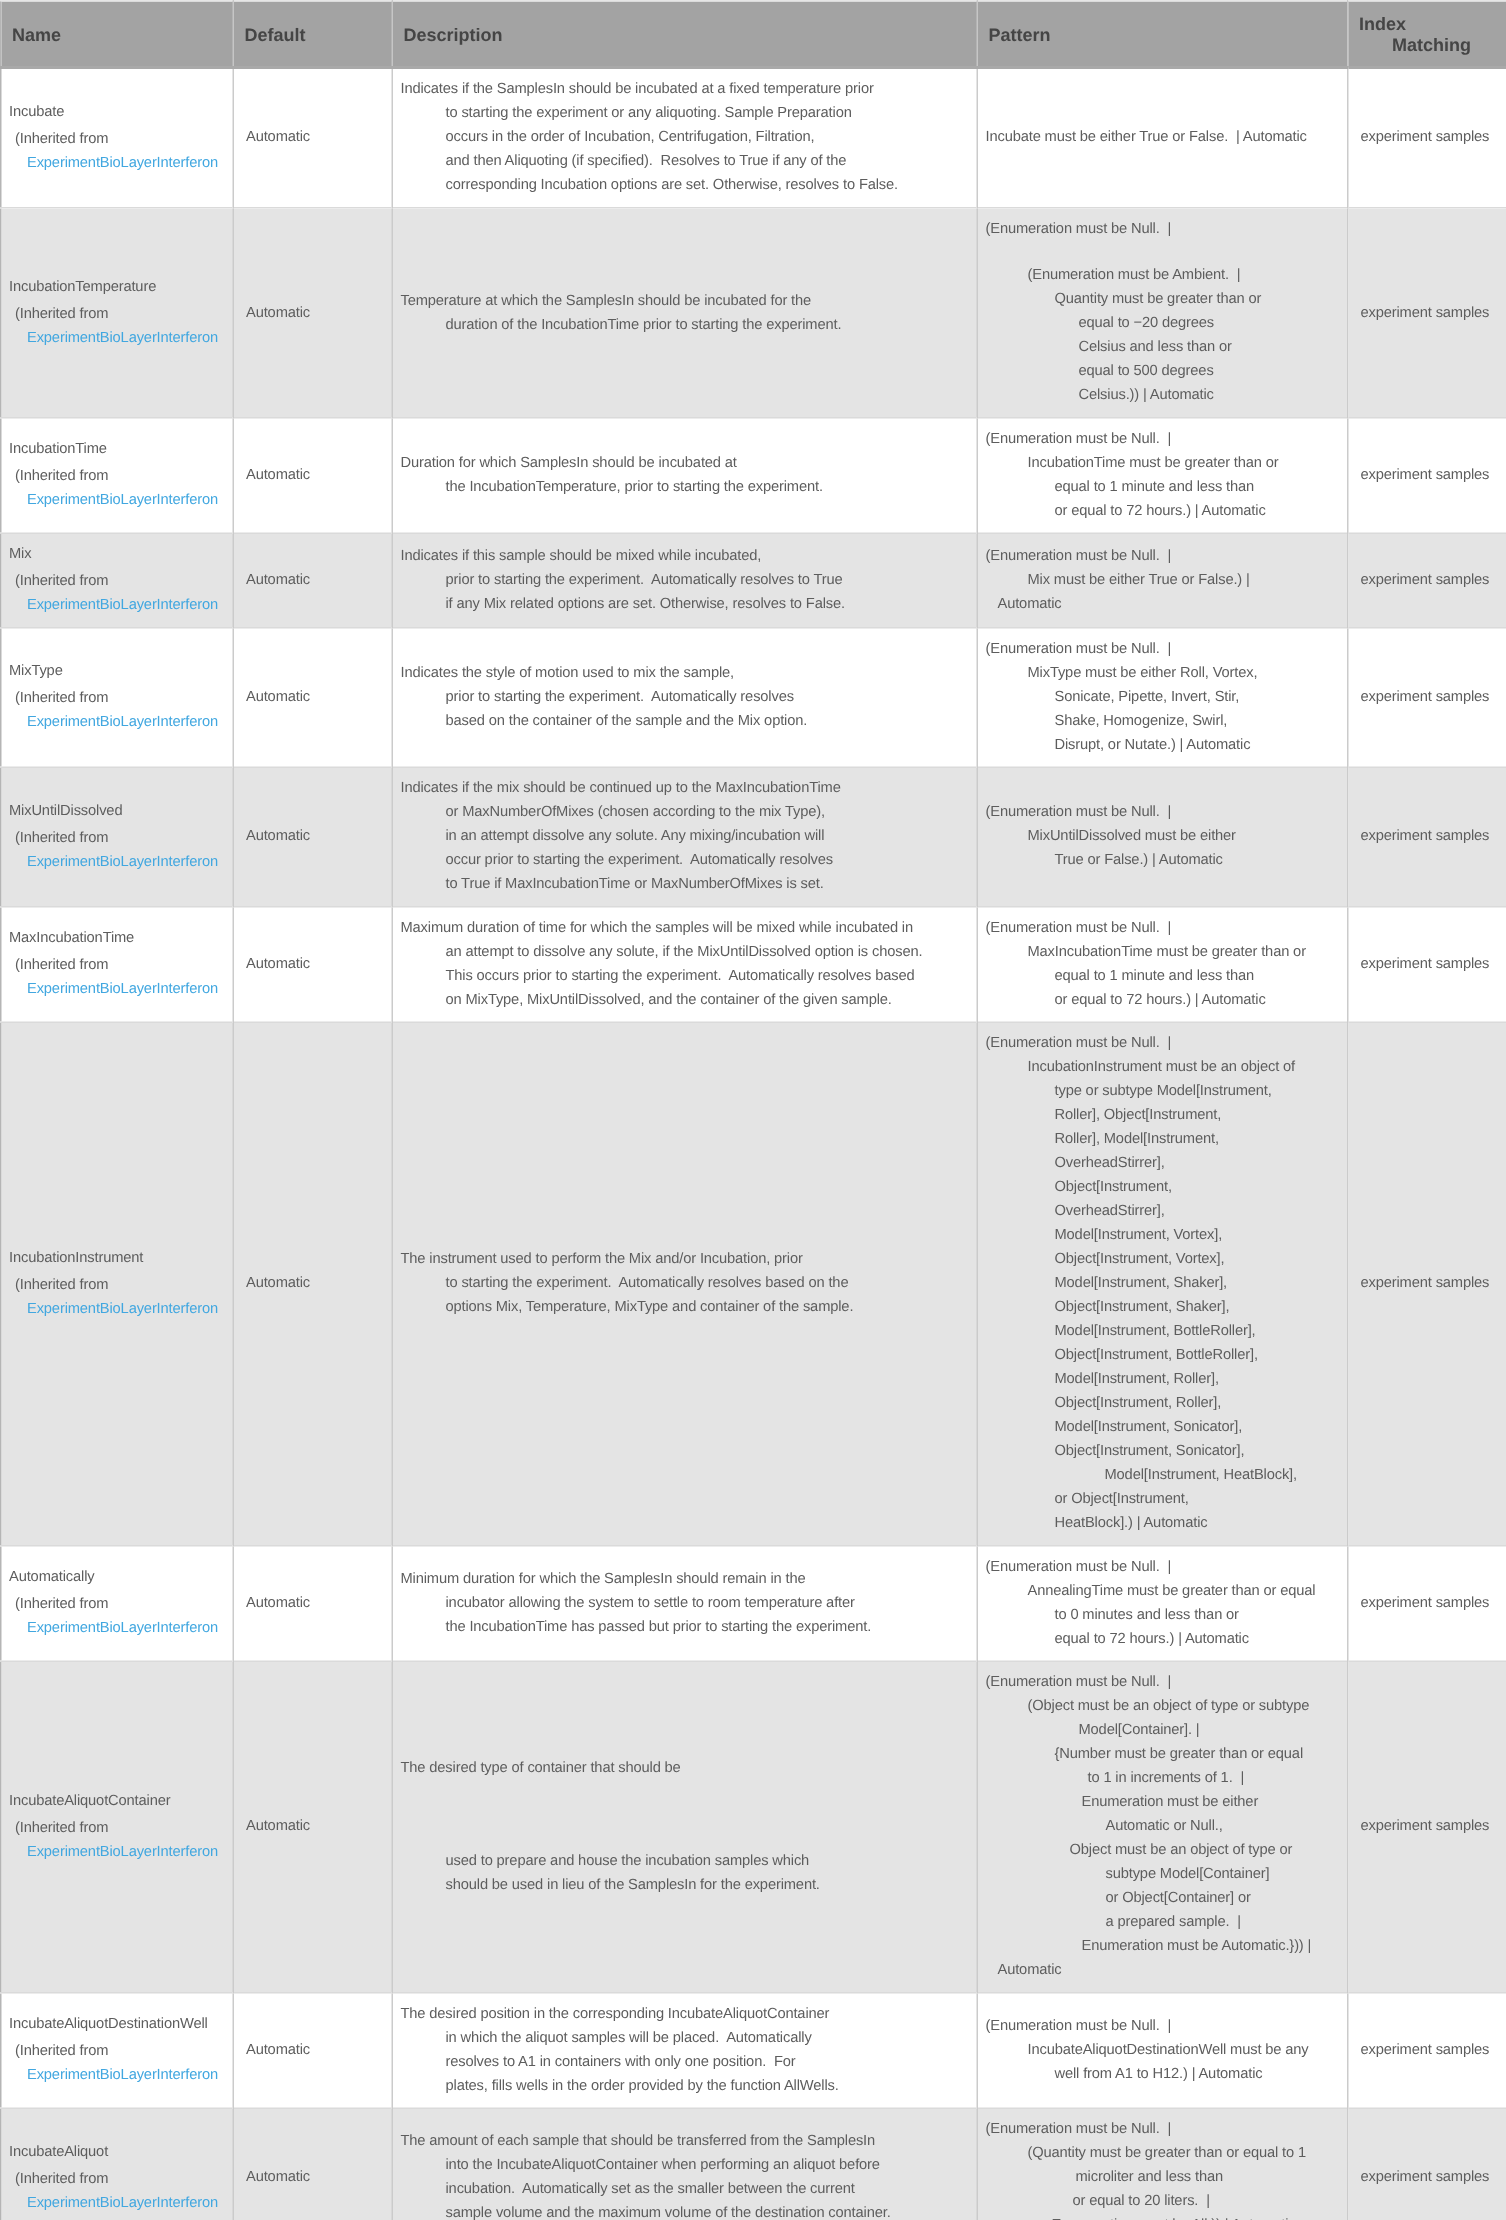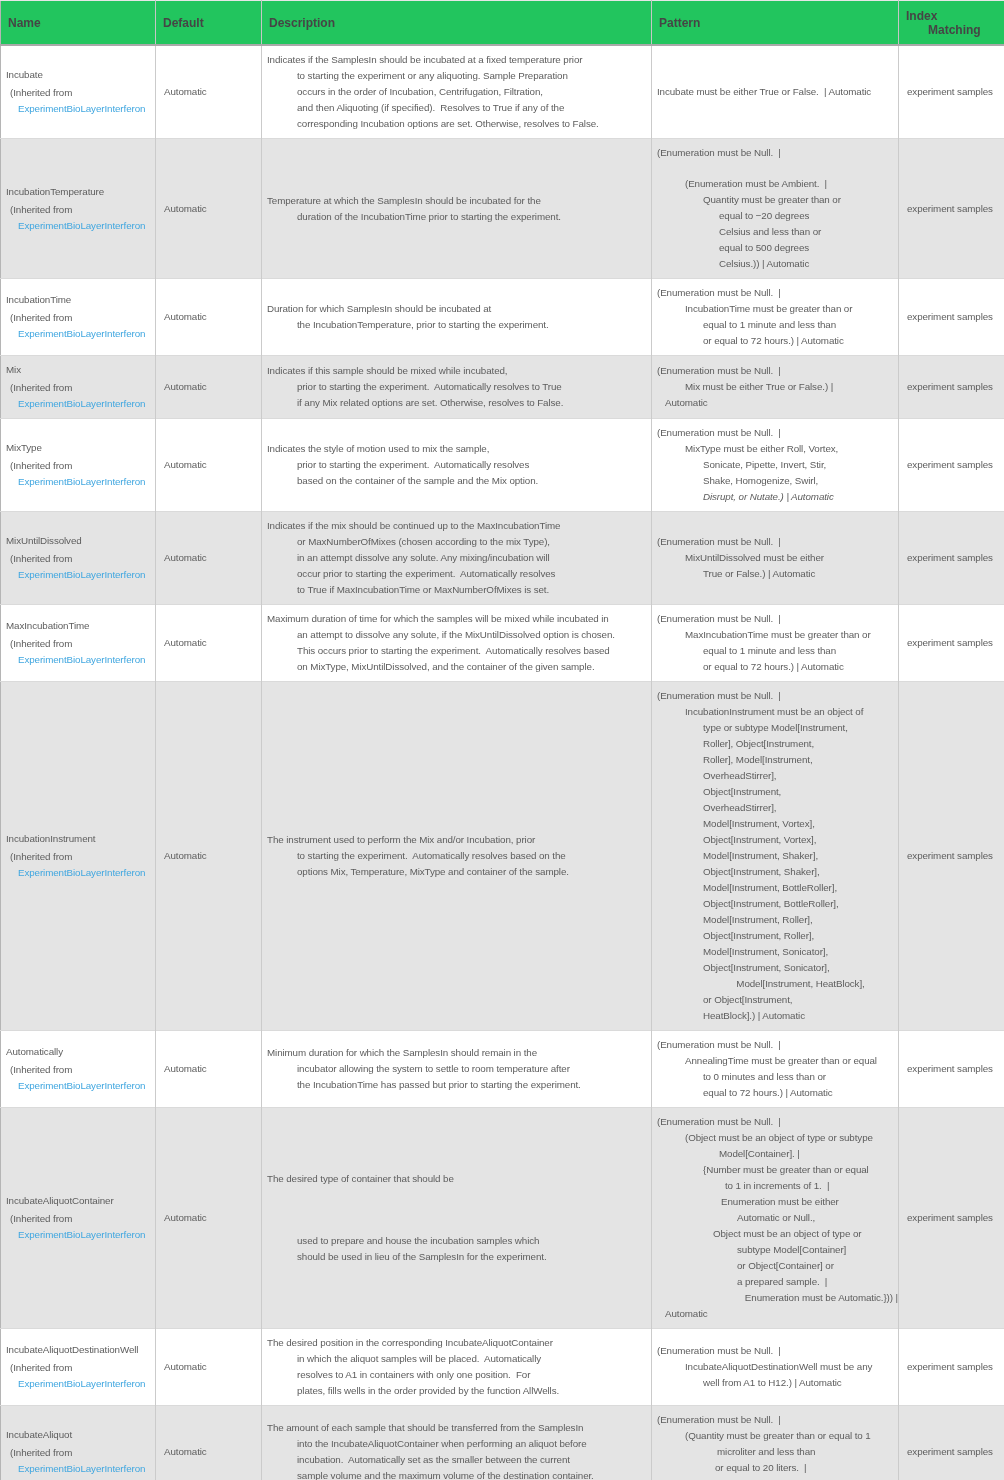--- a/index.html
+++ b/index.html
@@ -6,21 +6,21 @@
   body{font-family:"Liberation Sans",sans-serif;}
   .page{width:1004px;}
   table.opts{
     width:1004px;table-layout:fixed;border-collapse:collapse;
     border-left:1px solid #b5b5b5;border-right:1px solid #b5b5b5;
     border-top:1px solid #e6e6e6;border-bottom:2px solid #9e9e9e;
   }
   col.c-name{width:155px;} col.c-def{width:106px;} col.c-desc{width:390px;}
   col.c-pat{width:247px;} col.c-idx{width:106px;}
   th{
-    background:#22c55e;height:43px;text-align:left;vertical-align:middle;
+    background:#a3a3a3;height:43px;text-align:left;vertical-align:middle;
     font-size:12px;font-weight:bold;color:#454545;padding:0 2px 0 7px;
     border-bottom:2px solid #a9a9a9;
   }
   th + th{border-left:1px solid #c6c6c6;}
   .idx2{padding-left:22px;}
   td{vertical-align:middle;padding:6px 0;overflow:hidden;background:#ffffff;}
   td + td{border-left:1px solid #cbcbcb;}
   tbody tr + tr td{border-top:1px solid #dadada;}
   tr.shaded td{background:#e4e4e4;}
   .ln{
@@ -173,21 +173,21 @@
           <td>
             <div class="ln" style="padding-left: 5px;">Indicates the style of motion used to mix the sample,</div>
             <div class="ln" style="padding-left: 35px;">prior to starting the experiment.  Automatically resolves</div>
             <div class="ln" style="padding-left: 35px;">based on the container of the sample and the Mix option.</div>
           </td>
           <td>
             <div class="ln" style="padding-left: 5px;">(Enumeration must be Null.  |</div>
             <div class="ln" style="padding-left: 33px;">MixType must be either Roll, Vortex,</div>
             <div class="ln" style="padding-left: 51px;">Sonicate, Pipette, Invert, Stir,</div>
             <div class="ln" style="padding-left: 51px;">Shake, Homogenize, Swirl,</div>
-            <div class="ln" style="padding-left: 51px; font-style: italic;">Disrupt, or Nutate.) | Automatic</div>
+            <div class="ln" style="padding-left: 51px;">Disrupt, or Nutate.) | Automatic</div>
           </td>
           <td>
             <div class="ln idx-ln">experiment samples</div>
           </td>
         </tr>
         <tr class="shaded">
           <td>
             <div class="ln opt-name">MixUntilDissolved</div>
             <div class="ln inherited">(Inherited from</div>
             <a class="ln link-ln" href="#" style="color: rgb(65, 167, 224);">ExperimentBioLayerInterferon</a>
@@ -320,21 +320,21 @@
             <div class="ln" style="padding-left: 33px;">(Object must be an object of type or subtype</div>
             <div class="ln" style="padding-left: 67px;">Model[Container]. |</div>
             <div class="ln" style="padding-left: 51px;">{Number must be greater than or equal</div>
             <div class="ln" style="padding-left: 73px;">to 1 in increments of 1.  |</div>
             <div class="ln" style="padding-left: 69px;">Enumeration must be either</div>
             <div class="ln" style="padding-left: 85px;">Automatic or Null.,</div>
             <div class="ln" style="padding-left: 61px;">Object must be an object of type or</div>
             <div class="ln" style="padding-left: 85px;">subtype Model[Container]</div>
             <div class="ln" style="padding-left: 85px;">or Object[Container] or</div>
             <div class="ln" style="padding-left: 85px;">a prepared sample.  |</div>
-            <div class="ln" style="padding-left: 69px; text-align: right;">Enumeration must be Automatic.})) |</div>
+            <div class="ln" style="padding-left: 69px;">Enumeration must be Automatic.})) |</div>
             <div class="ln" style="padding-left: 13px;">Automatic</div>
           </td>
           <td>
             <div class="ln idx-ln">experiment samples</div>
           </td>
         </tr>
         <tr>
           <td>
             <div class="ln opt-name">IncubateAliquotDestinationWell</div>
             <div class="ln inherited">(Inherited from</div>

